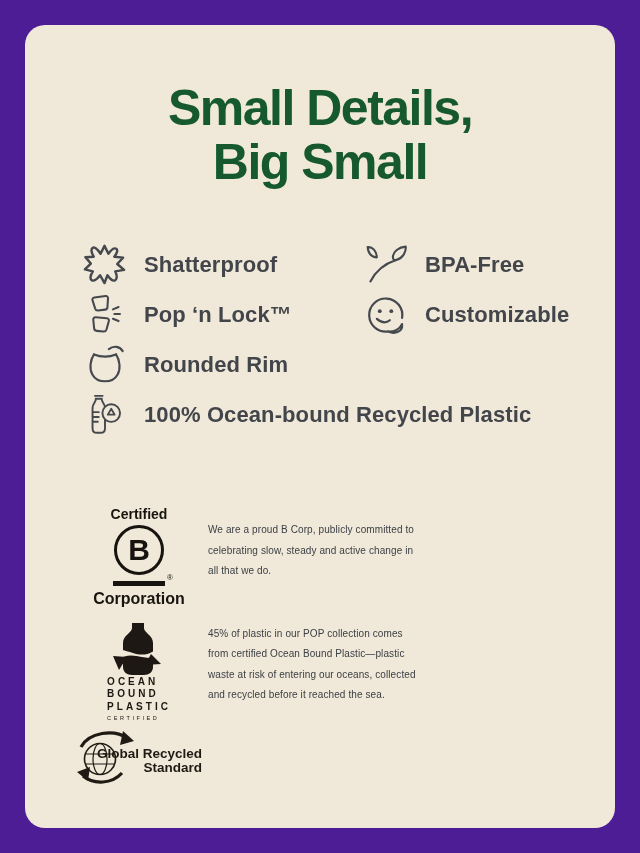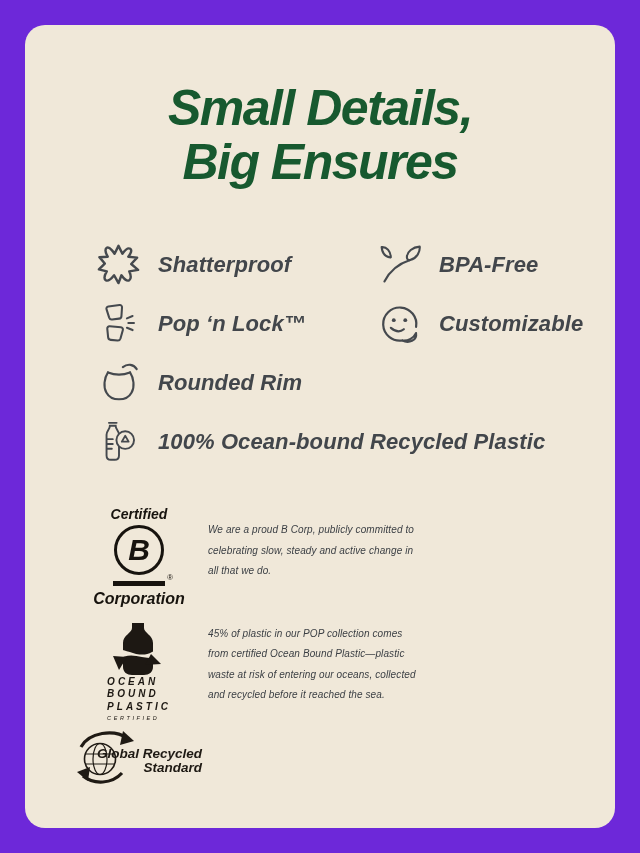--- a/index.html
+++ b/index.html
@@ -2,35 +2,35 @@
 <html><head>
 <meta charset="utf-8">
 <style>
   html,body{margin:0;padding:0;}
   body{
     width:640px;height:853px;overflow:hidden;
     background:#094c28;
     font-family:"Liberation Sans", sans-serif;
     -webkit-font-smoothing:antialiased;
   }
-  .frame{position:relative;width:640px;height:853px;background:#6d28d9;font-style:italic;}
+  .frame{position:relative;width:640px;height:853px;background:#4c1d95;}
   .card{
     position:absolute;left:25px;top:25px;width:590px;height:803px;
     background:#f0e8d9;border-radius:20px;
   }
   
   .headline{
     margin-top:56px;text-align:center;
     color:#17592f;font-weight:700;font-size:50px;line-height:1.08;
     letter-spacing:-1.5px;
   }
   
   .features{
-    position:absolute;left:70px;top:216px;right:20px;
-    display:grid;grid-template-columns:281px auto;row-gap:12px;
+    position:absolute;left:56px;top:216px;right:20px;
+    display:grid;grid-template-columns:281px auto;row-gap:3px;
   }
   .feature{display:flex;align-items:center;gap:16px;min-height:47px;}
   .feature.full{grid-column:1 / -1;}
   .feature .ico{width:47px;height:47px;flex:none;display:flex;align-items:center;justify-content:center;}
   .feature .lbl{
     font-size:22px;font-weight:700;color:#42464b;letter-spacing:0.1px;white-space:nowrap;
   }
   
   .certs{position:absolute;left:45px;top:481px;right:34px;}
   .cert-row{display:flex;align-items:flex-start;}
@@ -66,21 +66,21 @@
   .mb10{margin-bottom:10px;} .mb5{margin-bottom:5px;}
 </style>
 </head>
 <body>
 
 <div class="frame">
   <div class="card">
 
     <div class="headline">
       <div>Small Details,</div>
-      <div>Big Ensures</div>
+      <div>Big Small</div>
     </div>
 
     <div class="features">
 
       <div class="feature">
         <span class="ico">
           <svg width="47" height="47" viewBox="0 0 48 48" fill="none" stroke="#45494e" stroke-width="2.5" stroke-linejoin="round">
             <path d="M24 5 L28 13 C28 13 33 6 36 8 C39 10 34 16 34 16 L43 17 L37 23.5 L44 29.5 L35 31 C35 31 38 38 35 40 C32 42 27 35 27 35 L24 43 L19.5 35 C19.5 35 14 42 11 40 C8 38 12 31 12 31 L4 29 L10 23 L4.5 16.5 L13 16 C13 16 9 9 12 7 C15 5 20 13 20 13 Z"></path>
           </svg>
         </span>

